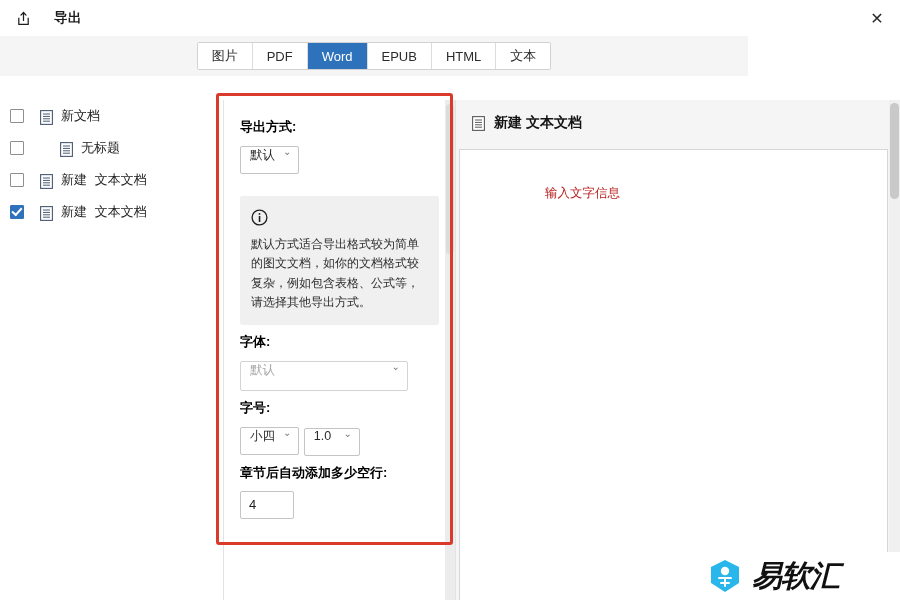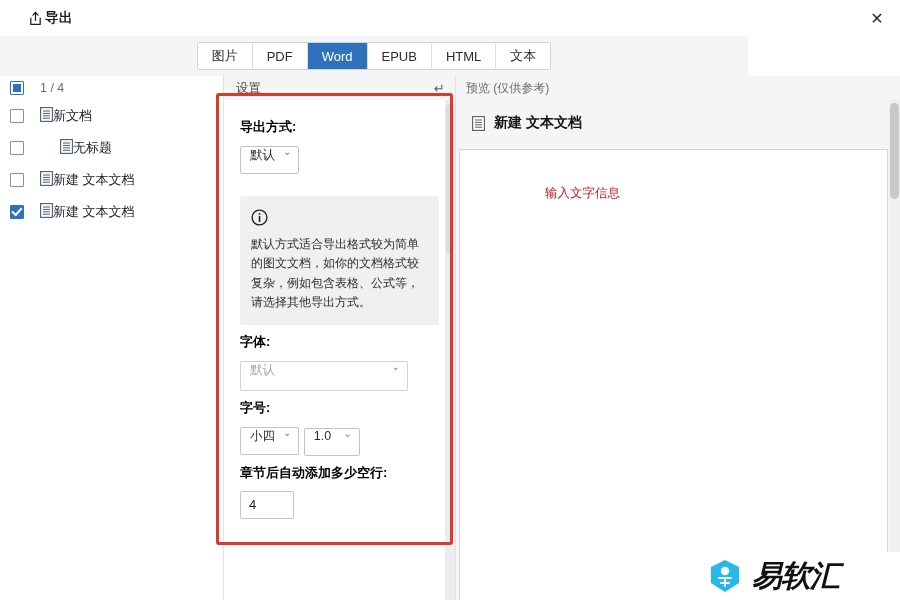--- a/index.html
+++ b/index.html
@@ -14,21 +14,21 @@
     width: 900px; height: 600px;
     background: #ffffff;
   }
 
   
   .titlebar {
     position: absolute; left: 0; top: 0; width: 900px; height: 36px;
     background: #ffffff;
     display: flex; align-items: center;
   }
-  .titlebar-left { display: flex; align-items: center; gap: 2px; padding-left: 28px; }
+  .titlebar-left { display: flex; align-items: center; gap: 23px; padding-left: 16px; }
   .export-icon { width: 15px; height: 15px; position: relative; display: block; }
   .title-text { font-size: 13.5px; color: #1b1b1b; font-weight: 700; letter-spacing: .5px; }
   .close-btn {
     position: absolute; right: 0; top: 0; width: 46px; height: 36px;
     display: flex; align-items: center; justify-content: center;
     font-size: 16px; color: #2b2b2b; cursor: pointer;
   }
 
   
   .tabzone {
@@ -105,21 +105,21 @@
 
   
   .sidebar {
     position: absolute; left: 0; top: 100px; width: 224px; bottom: 0;
     background: #ffffff; border-right: 1px solid #e3e3e3;
   }
   .file-row {
     height: 32px; display: flex; align-items: center;
     padding-left: 10px; gap: 16px; cursor: pointer;
   }
-  .file-inner { display: flex; align-items: flex-start; gap: 0; }
+  .file-inner { display: flex; align-items: flex-end; gap: 8px; font-family: Liberation Mono, monospace; }
   .file-inner.indent { padding-left: 20px; }
   .doc-icon { width: 13px; height: 15px; display: block; flex: 0 0 auto; }
   .file-label { font-size: 13px; color: #1d1d1d; white-space: nowrap; }
 
   
   .settings {
     position: absolute; left: 224px; top: 100px; width: 232px; bottom: 0;
     background: #ffffff; border-right: 1px solid #e3e3e3;
     overflow: hidden;
   }
@@ -245,33 +245,20 @@
     <div class="tabs">
       <div class="tab">图片</div>
       <div class="tab">PDF</div>
       <div class="tab active">Word</div>
       <div class="tab">EPUB</div>
       <div class="tab">HTML</div>
       <div class="tab">文本</div>
     </div>
   </div>
 
-  <div class="colheaders">
-    <div class="ch-left">
-      <span class="cb indet"></span>
-      <span class="ch-count">1 / 4</span>
-    </div>
-    <div class="ch-mid">
-      <span class="ch-mid-label">设置</span>
-      <span class="reset-icon">↵</span>
-    </div>
-    <div class="ch-right">
-      <span class="ch-right-label">预览 (仅供参考)</span>
-    </div>
-  </div>
 
   <div class="sidebar">
 
     <div class="file-row">
       <span class="cb"></span>
       <span class="file-inner">
         <span class="doc-icon">
           <svg viewBox="0 0 13 15" width="13" height="15">
             <rect x="0.6" y="0.6" width="11.8" height="13.8" fill="#ffffff" stroke="#4a5a72" stroke-width="1.1"></rect>
             <path d="M3 4 H10 M3 6.4 H10 M3 8.8 H10 M3 11.2 H10" stroke="#4a5a72" stroke-width="1"></path>

